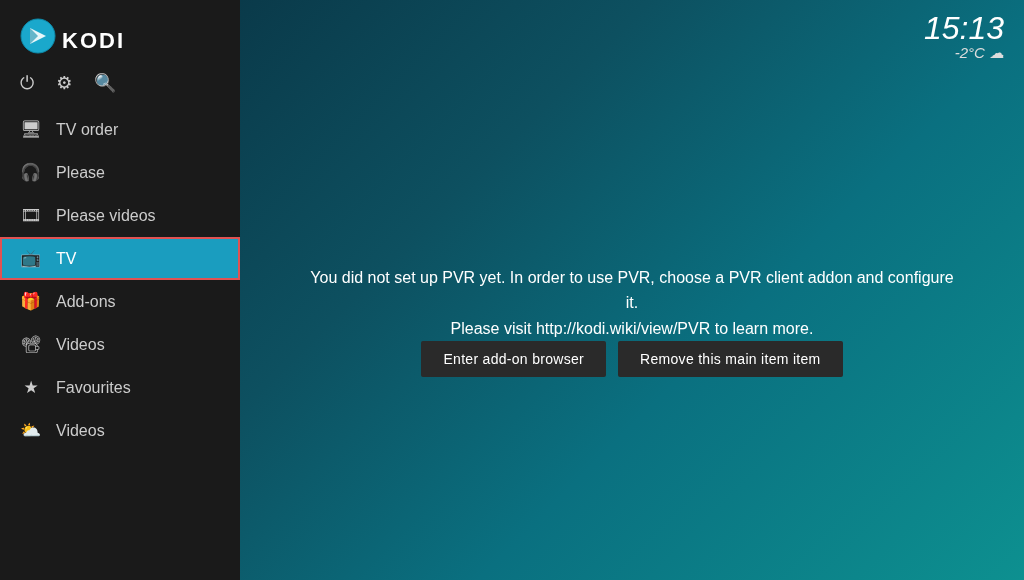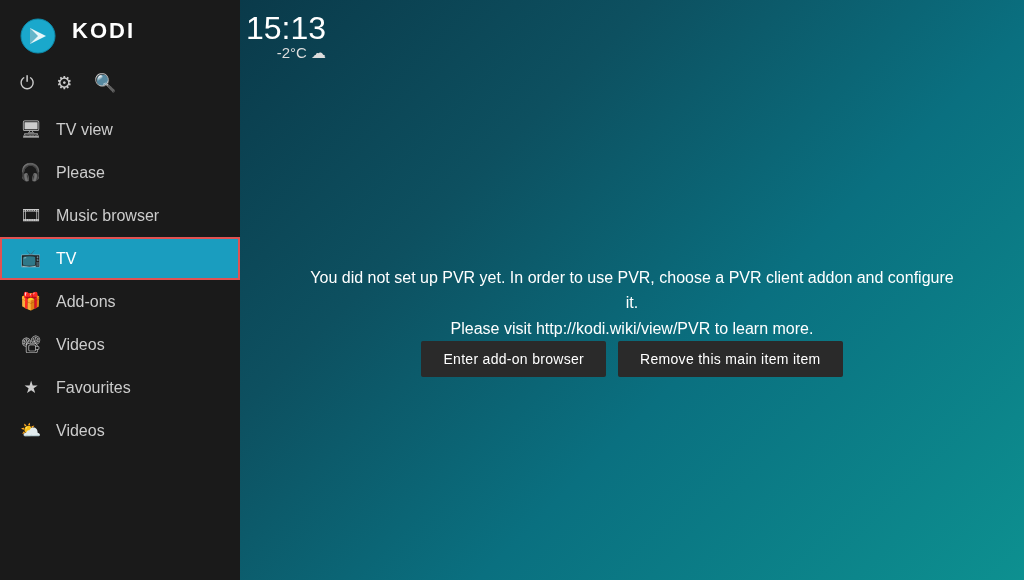--- a/index.html
+++ b/index.html
@@ -17,23 +17,23 @@
       width: 240px;
       height: 580px;
       background: #1a1a1a;
       display: flex;
       flex-direction: column;
       flex-shrink: 0;
     }
 
     .logo-area {
       display: flex;
-      align-items: flex-start;
+      align-items: flex-end;
       padding: 18px 20px 10px 20px;
-      gap: 16px;
+      gap: 6px;
     }
 
     .kodi-logo {
       width: 36px;
       height: 36px;
     }
 
     .kodi-title {
       color: #fff;
       font-size: 22px;
@@ -90,22 +90,23 @@
       flex: 1;
       height: 580px;
       background: linear-gradient(135deg, #0a3a4a 0%, #0d5060 30%, #0a7080 60%, #0d9090 100%);
       display: flex;
       flex-direction: column;
       position: relative;
     }
 
     .top-bar {
       display: flex;
-      justify-content: flex-start;
-      padding: 12px 20px 0 6px;
+      justify-content: flex-end;
+      padding: 12px 20px 0 16px;
+      font-style: italic;
     }
 
     .clock-area {
       text-align: right;
       color: #fff;
     }
 
     .clock-time {
       font-size: 32px;
       font-weight: 300;
@@ -169,29 +170,29 @@
   <div class="toolbar">
     <span class="toolbar-icon">⏻</span>
     <span class="toolbar-icon">⚙</span>
     <span class="toolbar-icon">🔍</span>
   </div>
 
   <div class="nav-items">
 
   <div class="nav-item">
         <span class="nav-icon">🖥</span>
-        <span>TV view</span>
+        <span>TV order</span>
       </div>
       <div class="nav-item">
         <span class="nav-icon">🎧</span>
         <span>Please</span>
       </div>
       <div class="nav-item">
         <span class="nav-icon">🎞</span>
-        <span>Music browser</span>
+        <span>Please videos</span>
       </div>
       <div class="nav-item active">
         <span class="nav-icon">📺</span>
         <span>TV</span>
       </div>
       <div class="nav-item">
         <span class="nav-icon">🎁</span>
         <span>Add-ons</span>
       </div>
       <div class="nav-item">

